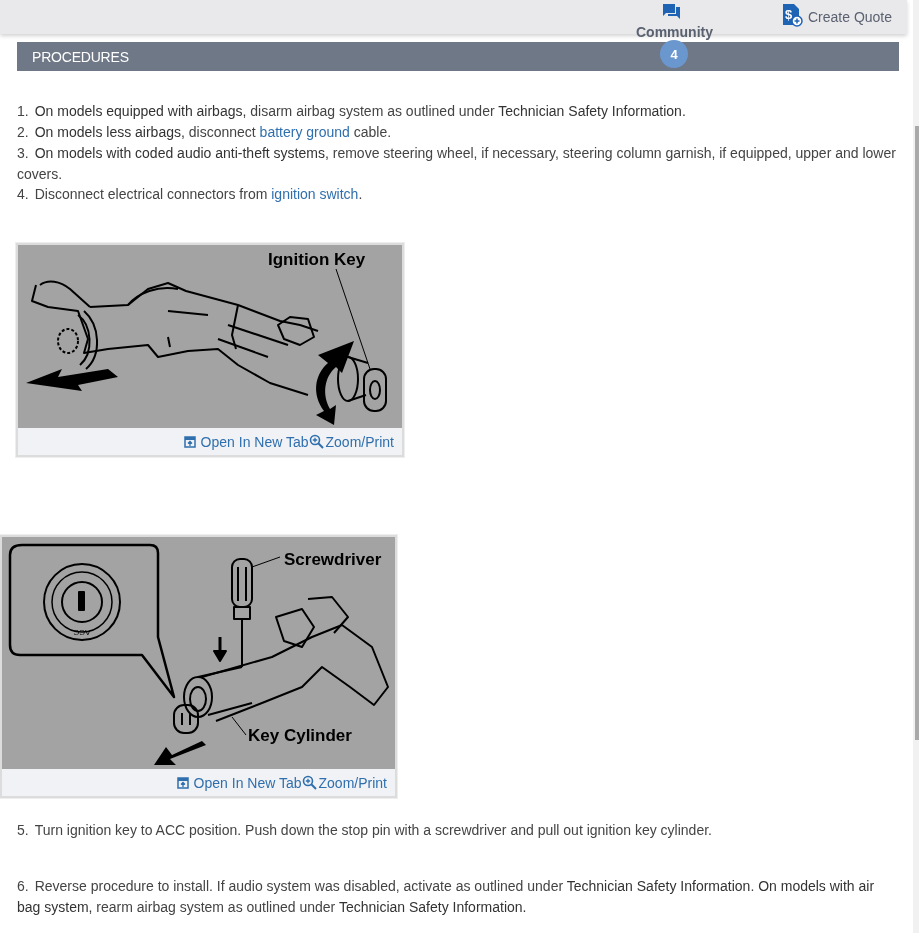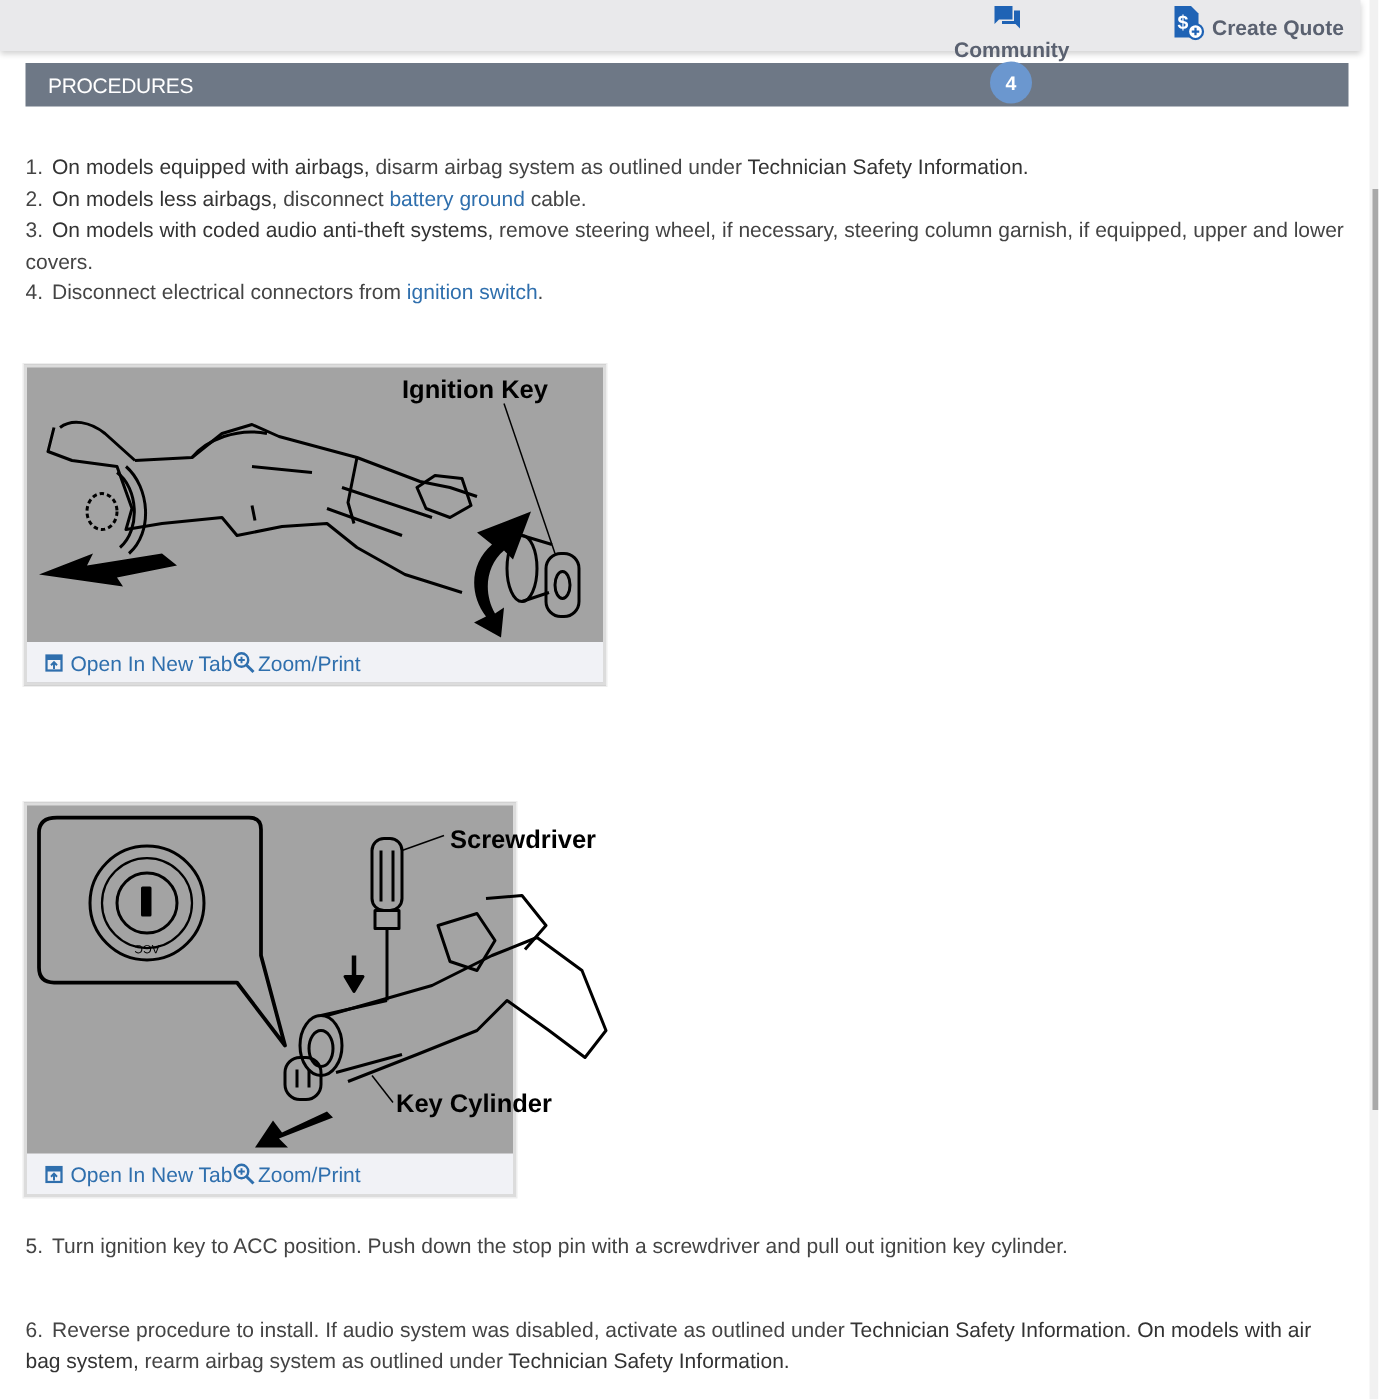--- a/index.html
+++ b/index.html
@@ -14,21 +14,21 @@
   .vehicle-title { position: absolute; left: 17px; top: 5px; font-size: 14px; color: #333; white-space: nowrap; }
   .vehicle-title b { font-weight: bold; }
   .community { position: absolute; left: 630px; top: 3px; display: flex; align-items: center; cursor: pointer; flex-direction: column; }
   .community .label { font-size: 14px; font-weight: bold; color: #5a6170; margin-left: 6px; }
   .badge {
     margin-left: 5px; width: 28px; height: 28px; border-radius: 50%;
     background: #6b97cf; color: #fff; font-weight: bold; font-size: 13px;
     display: flex; align-items: center; justify-content: center;
   }
   .quote { position: absolute; left: 781px; top: 3px; display: flex; align-items: center; cursor: pointer; }
-  .quote .label { font-size: 14px; font-weight: bold; color: #5a6170; margin-left: 5px; }
+  .quote .label { font-size: 14px; font-weight: normal; color: #5a6170; margin-left: 5px; }
 
   .scroll-track { position: absolute; left: 913px; top: 0; width: 6px; height: 933px; background: #f1f1f1; }
   .scroll-thumb { position: absolute; left: 915px; top: 126px; width: 4px; height: 614px; background: #a9a9a9; }
 
   .section-header {
     position: absolute; left: 17px; top: 42px; width: 882px; height: 29px;
     background: #6e7886; color: #ffffff; font-size: 14px; padding-left: 15px;
     display: flex; align-items: center; letter-spacing: -0.2px;
   }
 
@@ -37,21 +37,21 @@
   .step a { color: #2f6fad; text-decoration: none; }
   .num { margin-right: 6px; }
 
   .figure {
     position: absolute; background: #a3a3a3; border: 2px solid #dcdcdc;
     box-shadow: 0 0 0 1px #eeeeee;
   }
   .figure .art { position: absolute; left: 0; top: 0; }
   .fig-footer {
     position: absolute; left: 0; bottom: 0; width: 100%; height: 27px;
-    background: #f1f2f6; display: flex; align-items: center; justify-content: flex-start;
+    background: #f1f2f6; display: flex; align-items: center; justify-content: flex-end;
     padding: 0 8px 0 12px; font-size: 14px; color: #2f6fad;
   }
   .fig-link { display: flex; align-items: center; cursor: pointer; }
   .fig-link svg { margin-right: 5px; }
 </style>
 </head>
 <body>
 
 <div class="topbar">
 
@@ -141,21 +141,21 @@
       <svg width="15" height="15" viewBox="0 0 15 15">
         <circle cx="6" cy="6" r="4.5" fill="none" stroke="#2f6fad" stroke-width="1.6"></circle>
         <path d="M9.3 9.3L14 14" stroke="#2f6fad" stroke-width="2"></path>
         <path d="M6 3.8v4.4M3.8 6h4.4" stroke="#2f6fad" stroke-width="1.3"></path>
       </svg>
       <span style="margin-left:-3px">Zoom/Print</span>
     </div>
   </div>
 </div>
 
-<div class="figure" style="left:16px; top:535px; width:328px; height:263px;">
+<div class="figure" style="left:0; top:535px; width:397px; height:263px;">
   <svg class="art" width="400" height="233" viewBox="0 0 400 233">
     <g fill="none" stroke="#000" stroke-width="2" stroke-linejoin="round">
 
       <path d="M20 8 L148 8 Q156 8 156 16 L156 100 L172 160 L140 118 L18 118 Q8 118 8 108 L8 18 Q8 8 20 8 Z" stroke-width="2.5"></path>
       <circle cx="80" cy="65" r="38"></circle>
       <circle cx="80" cy="65" r="30" stroke-width="1.5"></circle>
       <circle cx="80" cy="65" r="20"></circle>
       <rect x="77" y="55" width="5" height="18" fill="#000"></rect>
 
       <rect x="230" y="22" width="20" height="48" rx="8"></rect>

